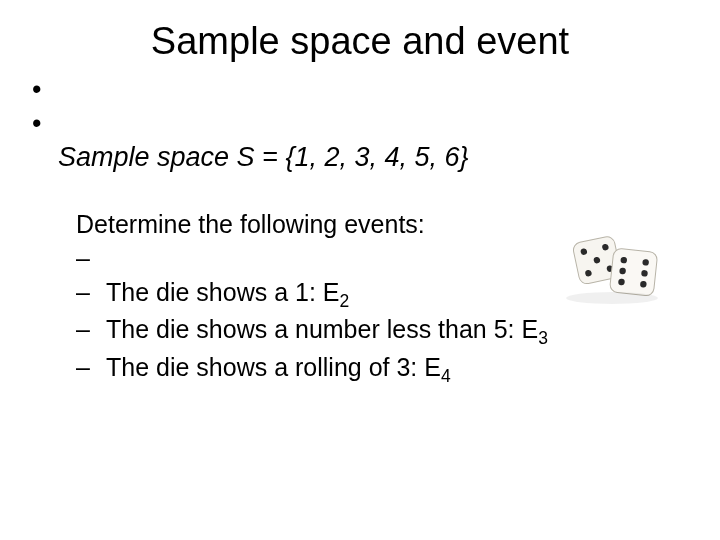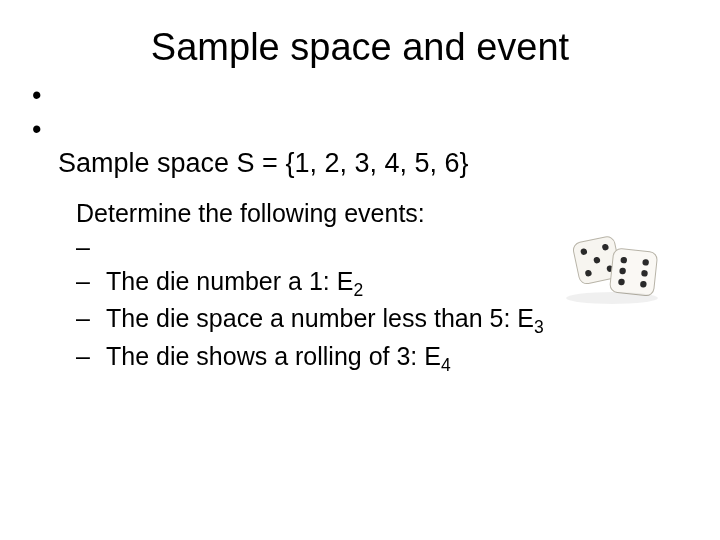--- a/index.html
+++ b/index.html
@@ -9,44 +9,45 @@
     background: #ffffff;
     font-family: Arial, Helvetica, sans-serif;
     color: #000;
     position: relative;
     overflow: hidden;
   }
   .title {
     text-align: center;
     font-size: 38px;
     font-weight: normal;
-    padding-top: 26px;
+    padding-top: 20px;
     padding-bottom: 10px;
   }
   .content {
     padding-left: 30px;
     padding-right: 30px;
     font-size: 27px;
     line-height: 1.25;
   }
   .bullet-row {
     display: flex;
     align-items: flex-start;
   }
   .bullet {
     width: 28px;
     flex-shrink: 0;
     text-align: left;
     padding-left: 2px;
   }
   .indent-line {
     padding-left: 28px;
+    font-style: italic;
   }
   .sub-block {
-    margin-top: 17px;
+    margin-top: 34px;
     padding-left: 46px;
     font-size: 25px;
     line-height: 1.35;
   }
   .sub-row {
     display: flex;
     align-items: flex-start;
   }
   .dash {
     width: 26px;
@@ -90,28 +91,28 @@
   <div class="sub-block">
     <div>Determine the following events:</div>
 
     <div class="sub-row">
       <span class="dash">–</span>
     </div>
 
     <div class="sub-row">
       <span class="dash-wide">–</span>
       <span>
-        <span> The die number a 1: E</span><span class="subscript">2</span>
+        <span> The die shows a 1: E</span><span class="subscript">2</span>
       </span>
     </div>
 
     <div class="sub-row">
       <span class="dash-wide">–</span>
       <span>
-        <span> The die space a number less than 5: E</span><span class="subscript">3</span>
+        <span> The die shows a number less than 5: E</span><span class="subscript">3</span>
       </span>
     </div>
 
     <div class="sub-row">
       <span class="dash-wide">–</span>
       <span>
         <span> The die shows a rolling of 3: E</span><span class="subscript">4</span>
       </span>
     </div>
   </div>

